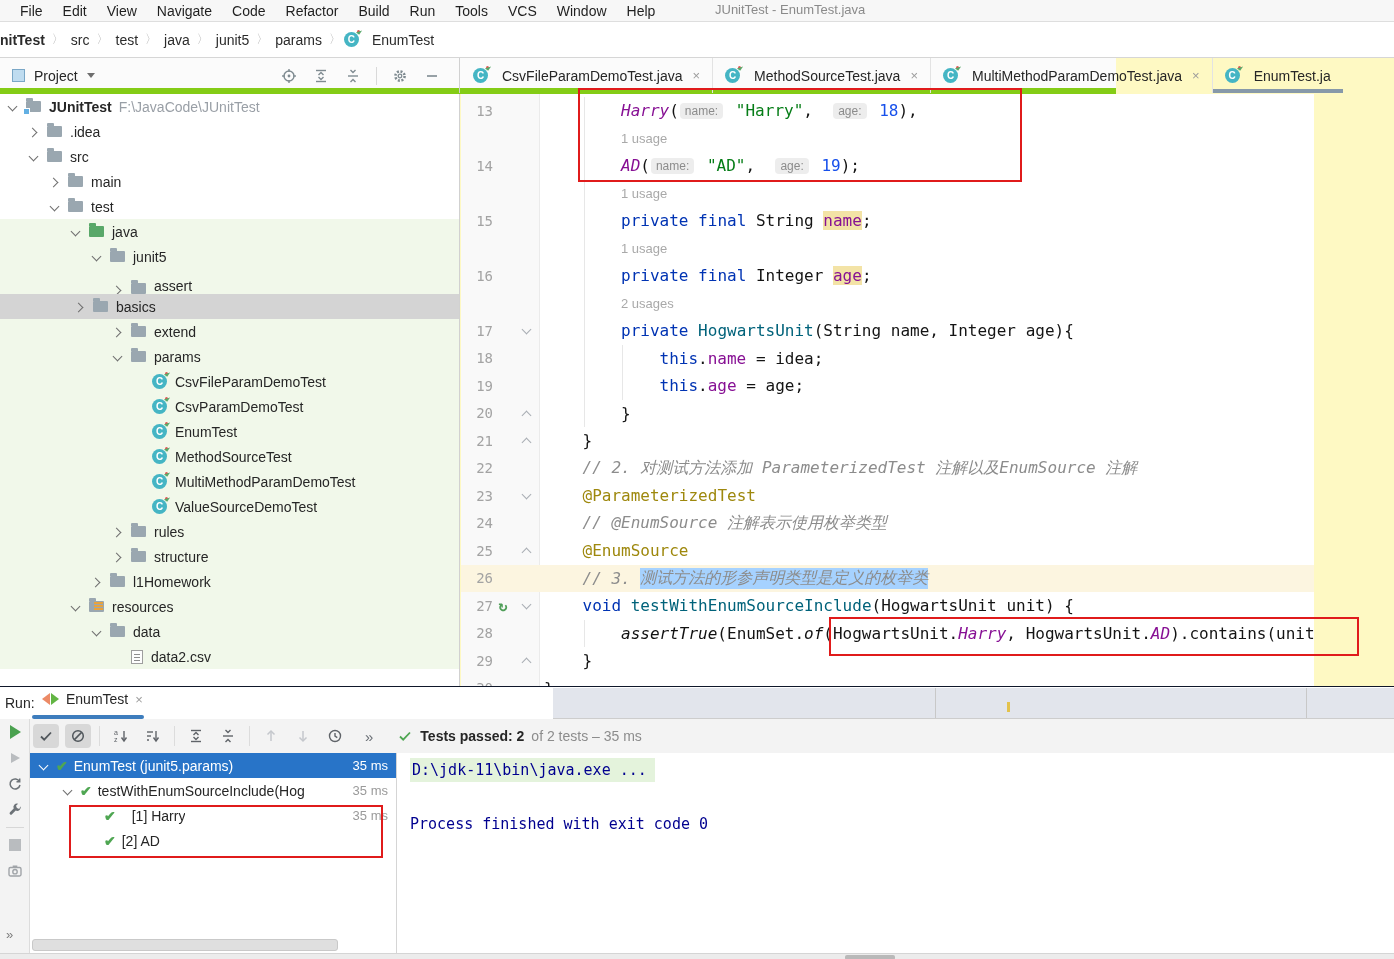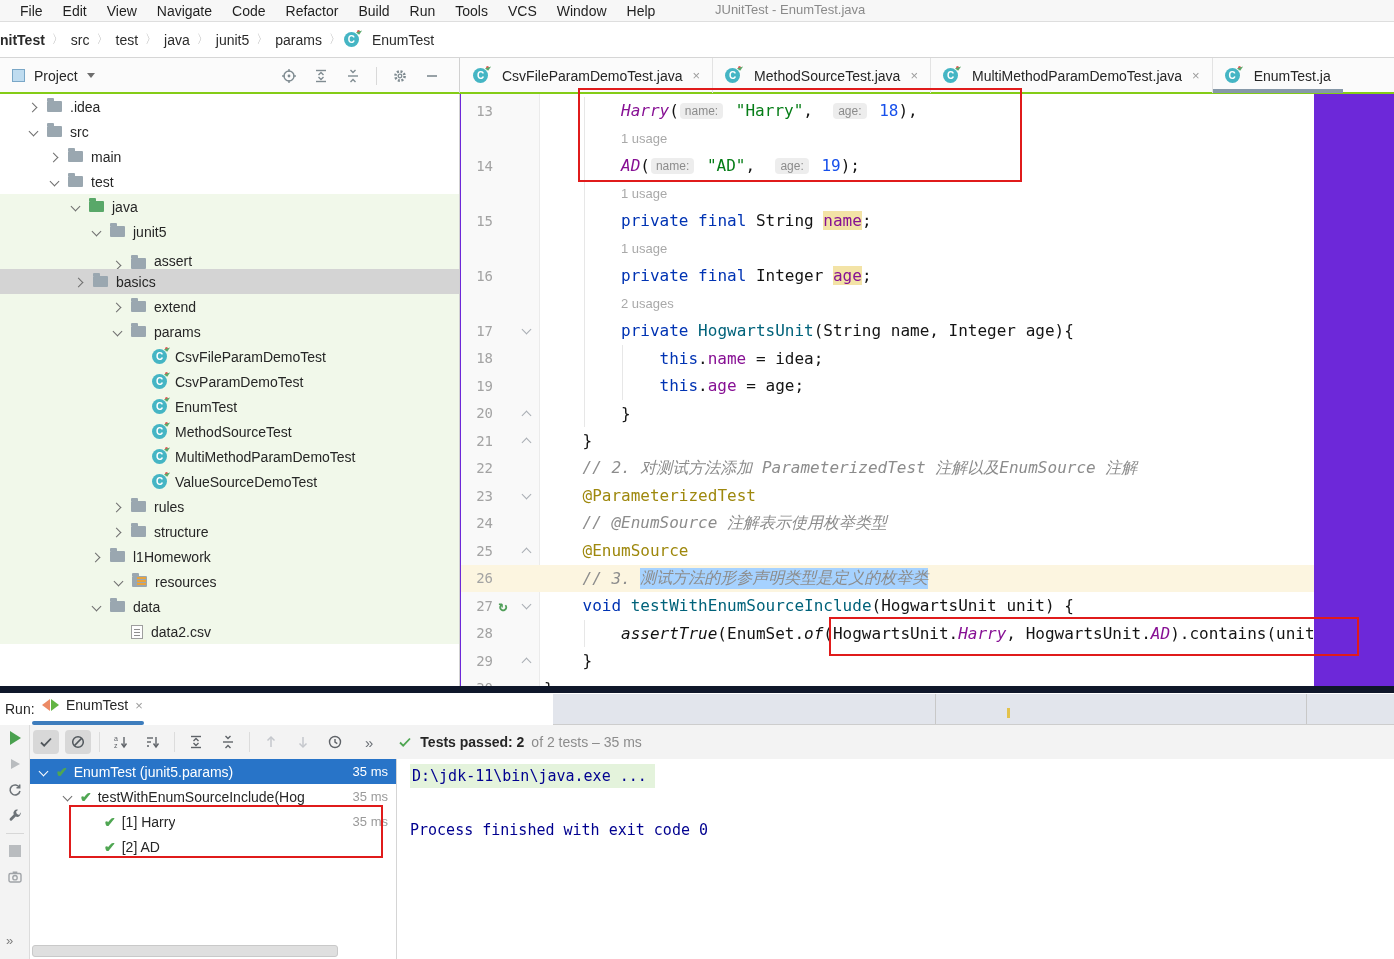--- a/index.html
+++ b/index.html
@@ -1,36 +1,36 @@
 <!DOCTYPE html>
 <html><head>
 <meta charset="utf-8">
 <style>
   * { margin:0; padding:0; box-sizing:border-box; }
   html,body { width:1394px; height:959px; overflow:hidden; background:#fff;
     font-family:"Liberation Sans", sans-serif; }
-  #app { position:relative; width:1394px; height:959px; background:#6d28d9; }
+  #app { position:relative; width:1394px; height:959px; background:#fef9c3; }
 
   
   #menubar { position:absolute; left:0; top:0; width:1394px; height:22px;
     background:#f7f7f7; border-bottom:1px solid #dedede; display:flex; align-items:center; }
   #menubar .menu-item { font-size:14px; color:#1f1f1f; padding:0 10px; cursor:default; }
   #window-title { position:absolute; left:715px; top:2px; font-size:13px; color:#8a8a8a; }
 
   
   #breadcrumbs { position:absolute; left:0; top:22px; width:1394px; height:36px;
     background:#ffffff; border-bottom:1px solid #d6d6d6; display:flex; align-items:center; }
   .bc-item { font-size:14px; color:#2b2b2b; padding:0 4px; }
   .bc-item.bold { font-weight:bold; padding-left:0; }
   .bc-sep { color:#b5b5b5; font-size:12px; padding:0 3px; }
   .bc-current { display:flex; align-items:center; gap:5px; font-size:14px; color:#2b2b2b; }
 
   
-  #headerstrip { position:absolute; left:0; top:58px; width:1394px; height:36px;
-    background:#fbfbfb; border-bottom:2px solid #84cc16; }
+  #headerstrip { position:absolute; left:0; top:58px; width:1116px; height:36px;
+    background:#fbfbfb; border-bottom:6px solid #84cc16; }
   #project-header { position:absolute; left:0; top:0; width:460px; height:35px;
     display:flex; align-items:center; border-right:1px solid #d1d1d1; }
   #project-header .pname { font-size:14px; color:#262626; margin-left:9px; }
   .caret-down { width:0; height:0; border-left:4px solid transparent; border-right:4px solid transparent;
     border-top:5px solid #6e6e6e; margin-left:9px; }
   #ph-icons { position:absolute; right:18px; top:0; height:35px; display:flex; align-items:center; gap:14px; }
   .ph-btn { width:18px; height:18px; display:flex; align-items:center; justify-content:center; cursor:pointer; }
   .ph-sep { width:1px; height:18px; background:#d9d9d9; }
   .tw-icon { width:13px; height:13px; background:#bfdcf0; border:1.5px solid #7aa7c7; margin-left:12px; }
 
@@ -95,21 +95,21 @@
   .tk-ann { color:#9E880D; }
   .tk-enumc { color:#871094; font-style:italic; }
   .tk-field { color:#871094; }
   .tk-fieldhl { color:#871094; background:#f3e3a6; }
   .tk-decl { color:#00627A; } .tk-mit { color:#111; font-style:italic; }
   .tk-chip { font-family:"Liberation Sans", sans-serif; font-size:12px; color:#8c8c8c; background:#ededed;
     border-radius:4px; padding:1px 5px; margin:0 3px 0 1px; }
   .hintline { font-family:"Liberation Sans", sans-serif; font-size:13px; color:#a9a9a9; }
 
   
-  #runpanel { position:absolute; left:0; top:686px; width:1394px; height:273px; background:#fff; border-top:7px solid #0f172a; }
+  #runpanel { position:absolute; left:0; top:686px; width:1394px; height:273px; background:#fff; border-top:1px solid #0f172a; }
   #run-header { position:absolute; left:0; top:1px; width:1394px; height:31px; background:#fff; }
   #run-label { position:absolute; left:5px; top:7px; font-size:14px; color:#262626; }
   #run-tab { position:absolute; left:42px; top:3px; display:flex; align-items:center; gap:7px; font-size:14px; color:#262626; cursor:pointer; }
   #run-tab .x { color:#9c9c9c; font-size:13px; }
   #run-tab-underline { position:absolute; left:32px; top:27px; width:112px; height:4px; background:#3d7dbd; border-radius:2px; }
   .juniticon { display:flex; align-items:center; gap:1px; }
   .juniticon .tl { width:0; height:0; border-top:6px solid transparent; border-bottom:6px solid transparent; border-right:8px solid #ec8a66; }
   .juniticon .tr { width:0; height:0; border-top:6px solid transparent; border-bottom:6px solid transparent; border-left:8px solid #62b543; }
   #run-header-right { position:absolute; left:553px; top:0; width:841px; height:31px; background:#e2e5ec; border-bottom:1px solid #cdcdcd; }
   #run-header-right .seg-sep { position:absolute; top:0; bottom:0; width:1px; background:#c8c8c8; }
@@ -262,20 +262,28 @@
           <span class="x">×</span>
         </div>
         <div class="etab active">
           <span class="cicon">C</span>
           <span>EnumTest.ja</span>
         </div>
       </div>
   </div>
 
   <div id="project-tree">
+      <div class="trow" style="padding-left: 8px;">
+        <span class="chev open"></span>
+        <span class="fold-ic">
+          <span class="mod"></span>
+        </span>
+        <span class="lbl bold">JUnitTest</span>
+        <span class="extra">F:\JavaCode\JUnitTest</span>
+      </div>
       <div class="trow" style="padding-left: 29px;">
         <span class="chev closed"></span>
         <span class="fold-ic"></span>
         <span class="lbl">.idea</span>
       </div>
       <div class="trow" style="padding-left: 29px;">
         <span class="chev open"></span>
         <span class="fold-ic"></span>
         <span class="lbl">src</span>
       </div>
@@ -357,21 +365,21 @@
       <div class="trow green" style="padding-left: 113px;">
         <span class="chev closed"></span>
         <span class="fold-ic"></span>
         <span class="lbl">structure</span>
       </div>
       <div class="trow green" style="padding-left: 92px;">
         <span class="chev closed"></span>
         <span class="fold-ic"></span>
         <span class="lbl">l1Homework</span>
       </div>
-      <div class="trow green" style="padding-left: 114px;">
+      <div class="trow green" style="padding-left: 71px;">
         <span class="chev open"></span>
         <span class="fold-ic">
           <span class="res"></span>
         </span>
         <span class="lbl">resources</span>
       </div>
       <div class="trow green" style="padding-left: 92px;">
         <span class="chev open"></span>
         <span class="fold-ic"></span>
         <span class="lbl">data</span>
@@ -548,21 +556,21 @@
         </div>
         <div class="ttrow" style="padding-left: 34px;">
           <span class="tchev"></span>
           <span class="tcheck">✔</span>
           <span style="white-space: nowrap; overflow: hidden;">testWithEnumSourceInclude(Hog</span>
           <span class="time">35 ms</span>
         </div>
         <div class="ttrow" style="padding-left: 58px;">
           <span style="width:16px;flex:none"></span>
           <span class="tcheck">✔</span>
-          <span style="white-space: nowrap; overflow: hidden;">[1] Harry</span>
+          <span style="white-space: nowrap; overflow: hidden; margin-left: 10px;">[1] Harry</span>
           <span class="time">35 ms</span>
         </div>
         <div class="ttrow" style="padding-left: 58px;">
           <span style="width:16px;flex:none"></span>
           <span class="tcheck">✔</span>
           <span style="white-space: nowrap; overflow: hidden;">[2] AD</span>
         </div>
       </div>
     <div id="console-divider"></div>
     <div id="console">

